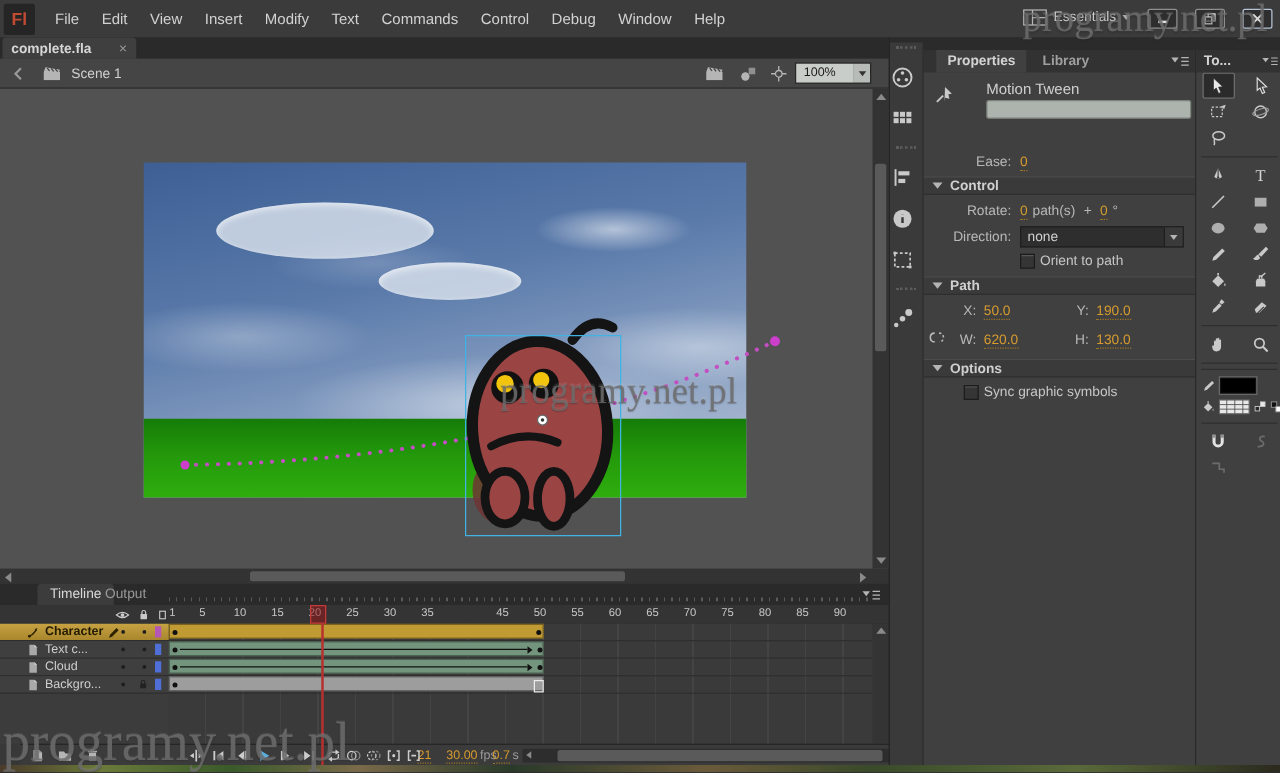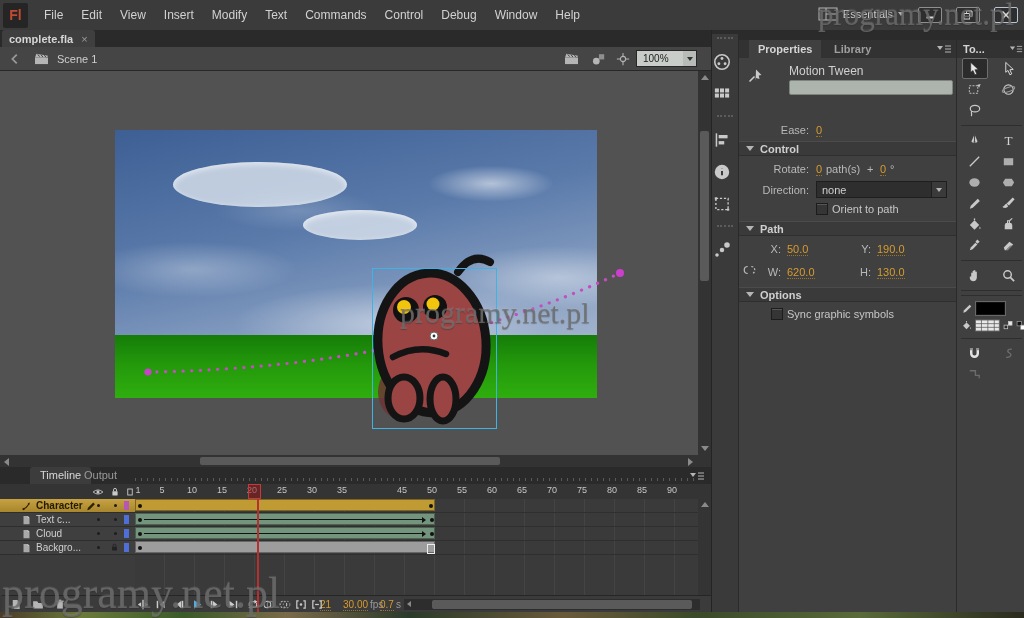--- a/index.html
+++ b/index.html
@@ -17,21 +17,21 @@
   #menus{display:flex;}
   .menu-item{padding:0 9px;font-size:12px;color:#d2d2d2;line-height:29px;cursor:default;}
   #titlebar-right{margin-left:auto;display:flex;align-items:flex-start;gap:14px;padding-right:6px;}
   #workspace-switcher{display:flex;align-items:center;gap:5px;font-size:11px;color:#cfcfcf;}
   .winbtn{width:22px;height:14px;border:1px solid #8f8f8f;background:#2e2e2e;border-radius:2px;
           display:flex;align-items:center;justify-content:center;}
   .winbtn .ic{width:10px;height:10px;}
   
   #doctabbar{position:absolute;left:0;top:30px;width:711px;height:17px;background:#2a2a2a;}
   #doc-tab{position:absolute;left:2px;top:0;height:17px;padding:0 7px;background:#3f3f3f;
-           display:flex;align-items:center;gap:8px;font-size:11px;font-weight:bold;color:#d6d6d6;
+           display:flex;align-items:center;gap:22px;font-size:11px;font-weight:bold;color:#d6d6d6;
            border-radius:3px 3px 0 0;}
   #doc-tab .close{font-size:11px;color:#9a9a9a;font-weight:normal;}
   
   #editbar{position:absolute;left:0;top:47px;width:711px;height:23px;background:#454545;
            border-bottom:1px solid #282828;display:flex;align-items:center;font-size:11px;}
   #zoom-select{display:flex;align-items:center;height:15px;margin-left:6px;border:1px solid #272727;}
   #zoom-value{background:#c9cdc9;color:#1c1c1c;font-size:10px;padding:0 6px;height:15px;line-height:15px;min-width:34px;}
   #zoom-arrow{width:13px;height:15px;background:#b8bcb8;display:flex;align-items:center;justify-content:center;}
   #zoom-arrow i{width:0;height:0;border-left:3px solid transparent;border-right:3px solid transparent;border-top:4px solid #333;}
   
@@ -81,21 +81,21 @@
   .frow{position:relative;height:13px;border-bottom:1px solid #2f2f2f;}
   .fspan{position:absolute;left:0;top:0;height:12px;border:1px solid rgba(0,0,0,.35);box-sizing:border-box;}
   .kdot{position:absolute;width:4px;height:4px;border-radius:50%;background:#111;top:4px;}
   .kline{position:absolute;top:5px;height:1px;background:#111;}
   .karrow{position:absolute;top:3px;width:0;height:0;border-top:3px solid transparent;
           border-bottom:3px solid transparent;border-left:4px solid #111;}
   .khollow{position:absolute;width:6px;height:8px;border:1px solid #ececec;top:2px;background:transparent;}
   #playhead-marker{position:absolute;left:251px;top:17px;width:13px;height:15px;
       background:rgba(150,25,25,.55);border:1px solid #c43b3b;box-sizing:border-box;z-index:5;}
   #playhead-line{position:absolute;left:257px;top:32px;width:2px;height:113px;background:#b82f2f;z-index:5;}
-  #tl-toolbar{position:absolute;left:2px;top:128px;width:711px;height:17px;background:#3b3b3b;border-top:1px solid #262626;}
+  #tl-toolbar{position:absolute;left:16px;top:128px;width:711px;height:17px;background:#3b3b3b;border-top:1px solid #262626;}
   .tbico{position:absolute;top:2px;width:14px;height:13px;}
   .tl-status{position:absolute;top:3px;font-size:10px;}
   .hotv{color:#d79b2e;border-bottom:1px dotted #9c7426;}
   .unit{color:#9a9a9a;margin-left:2px;}
   #sliver{position:absolute;left:0;top:612px;width:1024px;height:6px;
     background:linear-gradient(90deg,#4a3b2a,#6b7a3a 8%,#3a5a2a 18%,#7a6a4a 28%,#2a3a2a 40%,#6a5a3a 55%,#3a4a2a 68%,#5a6a3a 84%,#2a2a1e);}
   
   #right-col{position:absolute;left:711px;top:30px;width:313px;height:582px;background:#2b2b2b;border-left:1px solid #242424;}
   #dock-strip{position:absolute;left:0;top:4px;width:26px;bottom:0;background:#3a3a3a;border-right:1px solid #2a2a2a;}
   .dock-grip{height:6px;margin:3px 5px;border-top:2px dotted #5c5c5c;}

